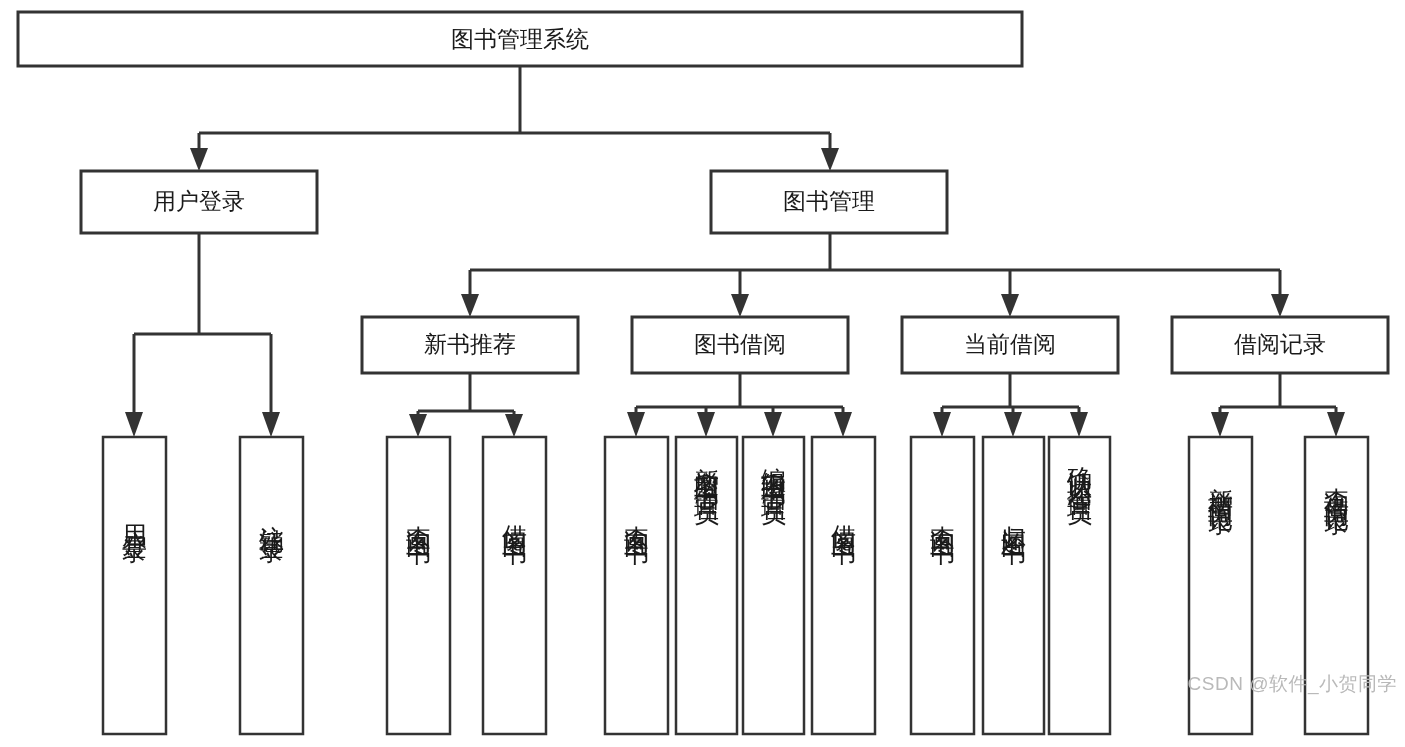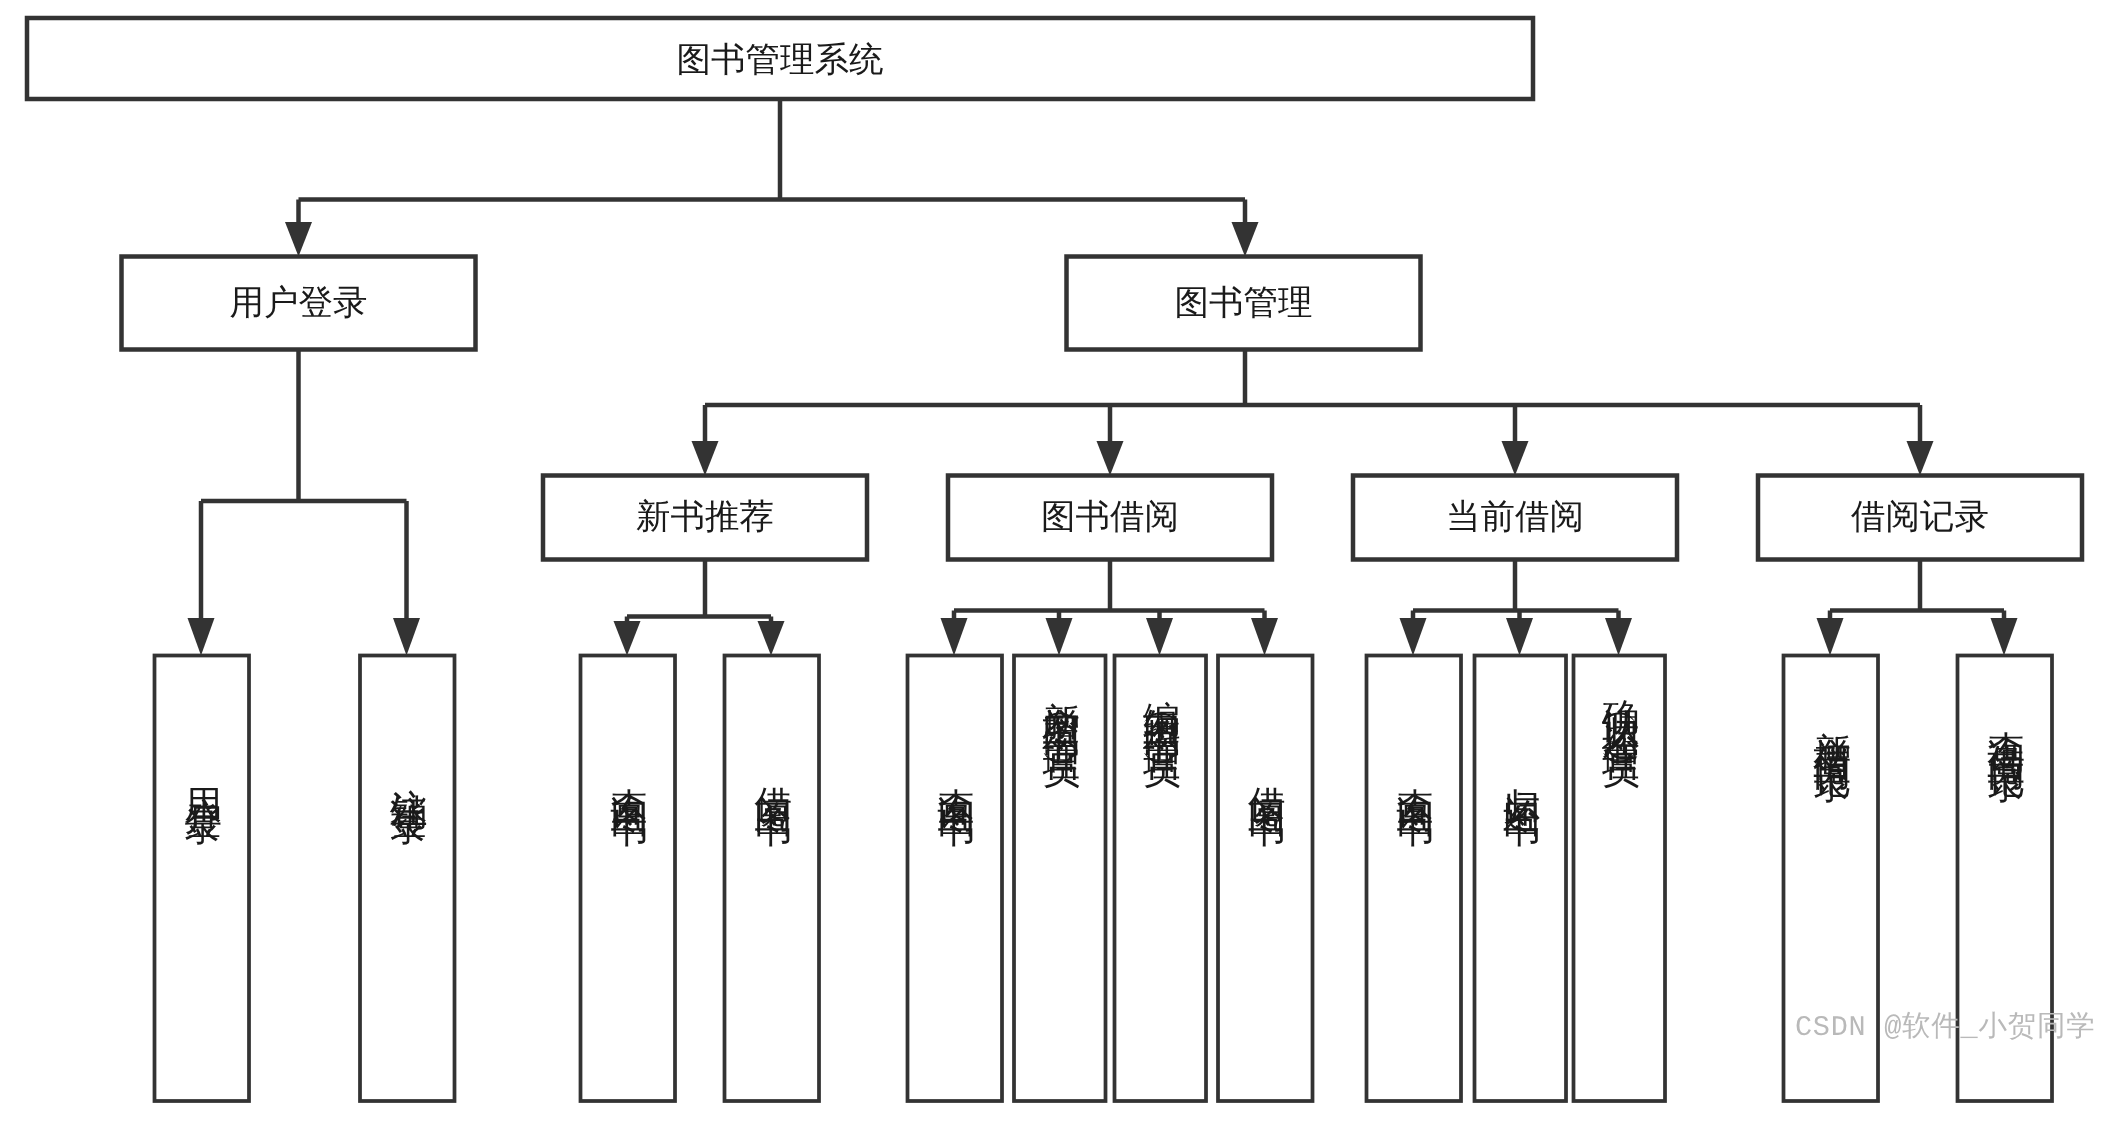--- a/index.html
+++ b/index.html
@@ -67,21 +67,21 @@
     font-size: 25px;
     line-height: 1;
     letter-spacing: 5px;
     color: #1a1a1a;
     white-space: nowrap;
   }
   #watermark {
     position: absolute;
     right: 8px;
     bottom: 4px;
-    font-family: Liberation Mono, monospace;
+    font-family: Liberation Sans, sans-serif;
     font-size: 19px;
     color: #b9b9b9;
     letter-spacing: 0.5px;
     white-space: nowrap;
   }
 </style>
 </head>
 <body>
 
 <div id="diagram-root">

